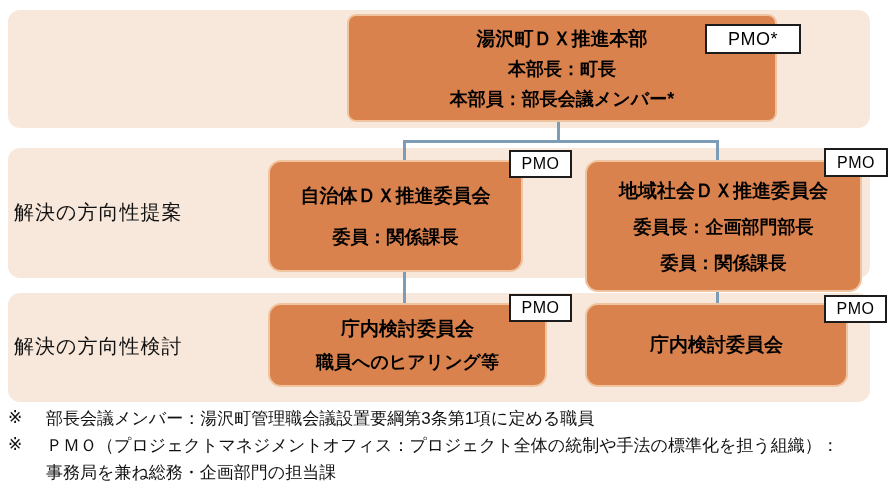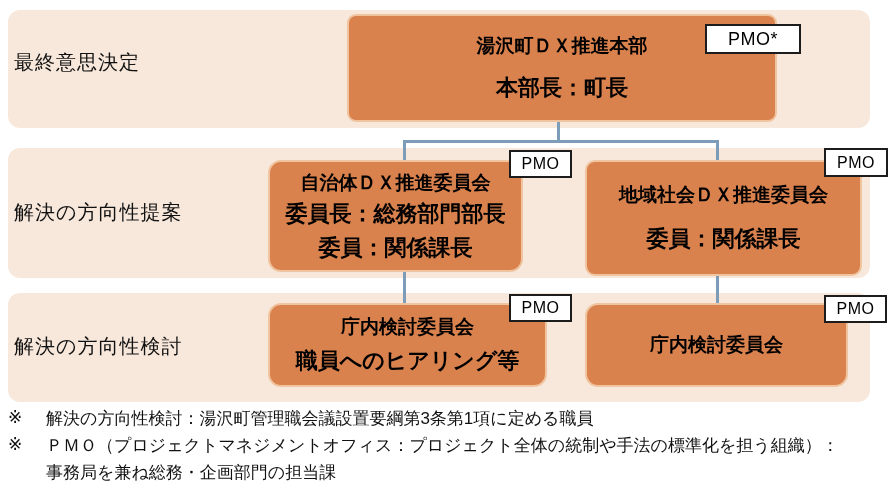--- a/index.html
+++ b/index.html
@@ -14,25 +14,25 @@
   .row-label{position:absolute;left:14px;font-size:20px;font-weight:500;color:#111;
              letter-spacing:1px;white-space:nowrap;}
   .row-label1{top:49px;}
   .row-label2{top:199px;}
   .row-label3{top:333px;}
 
   .orgbox{position:absolute;background:#D9824E;border:2px solid #EFC49F;border-radius:13px;
           box-sizing:border-box;display:flex;flex-direction:column;justify-content:space-evenly;
           align-items:center;text-align:center;padding:4px 6px;}
   .orgbox .title{font-size:19px;font-weight:700;color:#000;white-space:nowrap;}
-  .orgbox .line{font-size:22px;font-weight:700;color:#000;white-space:nowrap;}
+  .orgbox .line{font-size:18px;font-weight:700;color:#000;white-space:nowrap;}
 
   .box-hq{left:347px;top:14px;width:430px;height:108px;border-radius:9px;}
   .box-gov{left:268px;top:160px;width:255px;height:112px;}
-  .box-com{left:585px;top:160px;width:277px;height:116px;border-radius:10px;}
+  .box-com{left:585px;top:160px;width:277px;height:132px;}
   .box-hl{left:268px;top:303px;width:279px;height:84px;}
   .box-hr{left:585px;top:303px;width:263px;height:84px;}
 
   .pmo{position:absolute;background:#ffffff;border:2px solid #1c1c1c;box-sizing:border-box;
        display:flex;align-items:center;justify-content:center;font-size:16px;color:#000;
        letter-spacing:0.5px;z-index:5;}
   .pmo-hq{left:673px;top:24px;width:96px;height:30px;font-size:18px;margin-left:32px;}
   .pmo-gov{left:509px;top:150px;width:63px;height:28px;}
   .pmo-com{left:824px;top:148px;width:64px;height:29px;}
   .pmo-hl{left:509px;top:294px;width:63px;height:28px;}
@@ -62,57 +62,57 @@
   <div class="band band2"></div>
   <div class="band band3"></div>
 
   <div class="conn conn-hq-stub"></div>
   <div class="conn conn-hbar"></div>
   <div class="conn conn-drop-l"></div>
   <div class="conn conn-drop-r"></div>
   <div class="conn conn-mid-l"></div>
   <div class="conn conn-mid-r"></div>
 
-  <div class="row-label row-label1">最終意思決定</div>
   <div class="row-label row-label2">解決の方向性提案</div>
   <div class="row-label row-label3">解決の方向性検討</div>
 
   <div class="orgbox box-hq">
     <div class="title">湯沢町ＤＸ推進本部</div>
     <div class="line">本部長：町長</div>
+    <div class="line">本部員：部長会議メンバー*</div>
   </div>
   <div class="pmo pmo-hq">PMO*</div>
 
   <div class="orgbox box-gov">
     <div class="title">自治体ＤＸ推進委員会</div>
-    <div class="line">委員長：総務部門部長</div>
     <div class="line">委員：関係課長</div>
   </div>
   <div class="pmo pmo-gov">PMO</div>
 
   <div class="orgbox box-com">
     <div class="title">地域社会ＤＸ推進委員会</div>
+    <div class="line">委員長：企画部門部長</div>
     <div class="line">委員：関係課長</div>
   </div>
   <div class="pmo pmo-com">PMO</div>
 
   <div class="orgbox box-hl">
     <div class="title">庁内検討委員会</div>
     <div class="line">職員へのヒアリング等</div>
   </div>
   <div class="pmo pmo-hl">PMO</div>
 
   <div class="orgbox box-hr">
     <div class="title">庁内検討委員会</div>
   </div>
   <div class="pmo pmo-hr">PMO</div>
 
   <div class="footnote fn1">
     <span class="fn-marker">※</span>
-    <span class="fn-text">解決の方向性検討：湯沢町管理職会議設置要綱第3条第1項に定める職員</span>
+    <span class="fn-text">部長会議メンバー：湯沢町管理職会議設置要綱第3条第1項に定める職員</span>
   </div>
   <div class="footnote fn2">
     <span class="fn-marker">※</span>
     <span class="fn-text">ＰＭＯ（プロジェクトマネジメントオフィス：プロジェクト全体の統制や手法の標準化を担う組織）：</span>
   </div>
   <div class="footnote fn3">
     <span class="fn-text">事務局を兼ね総務・企画部門の担当課</span>
   </div>
 
 </div>

